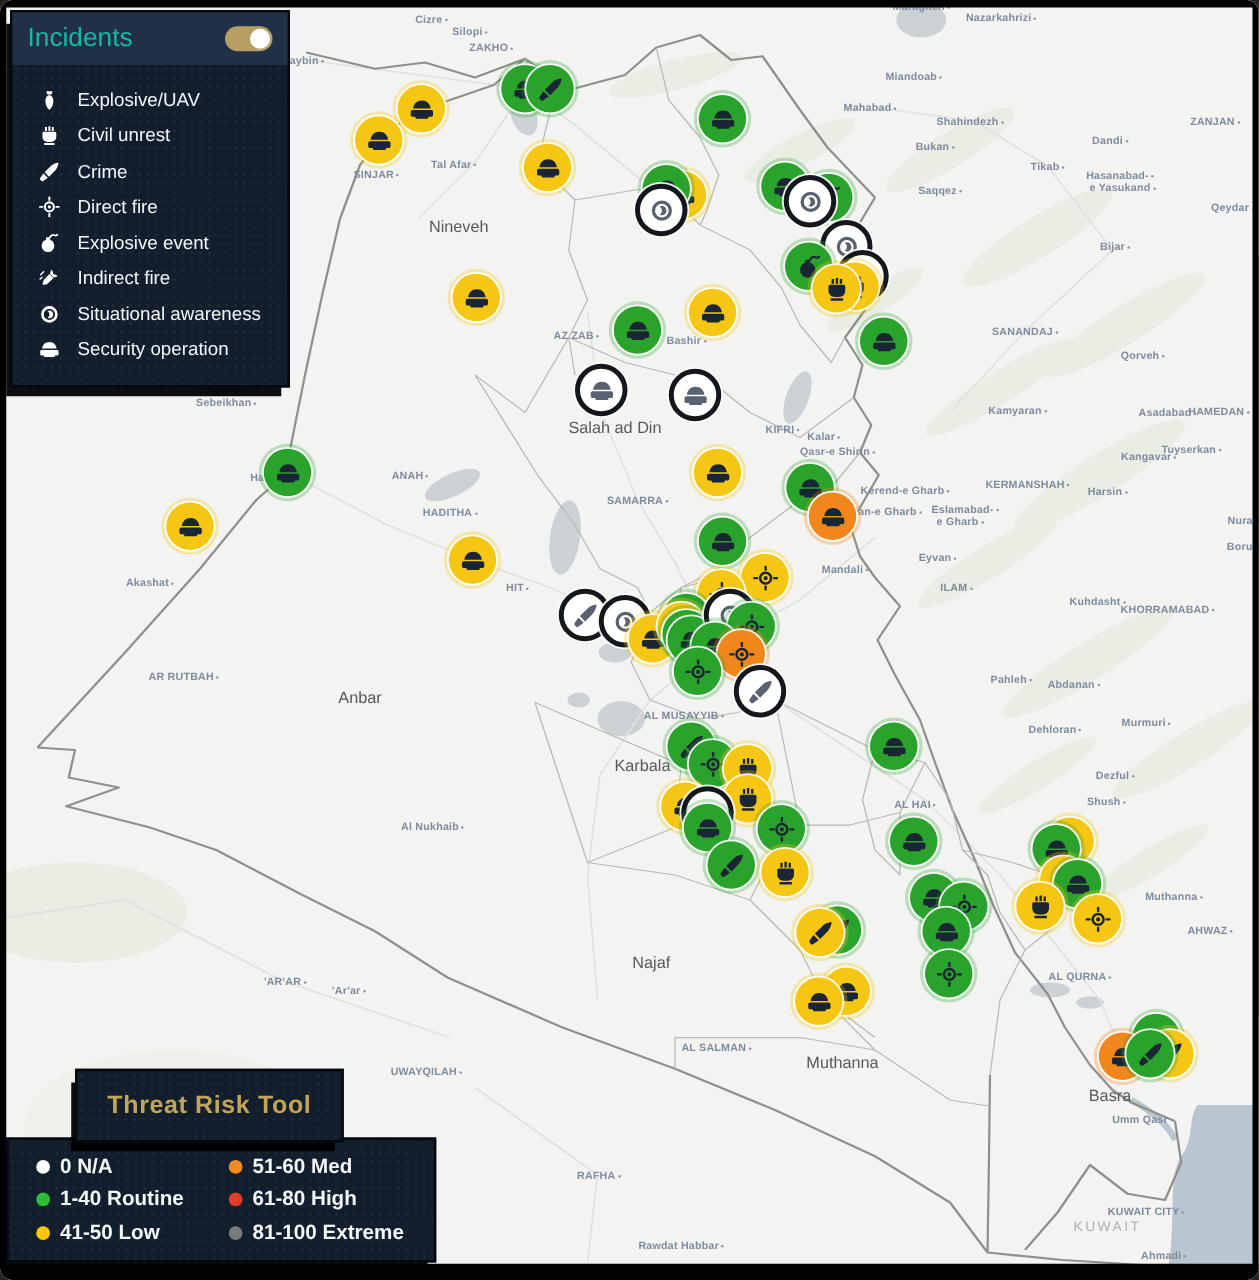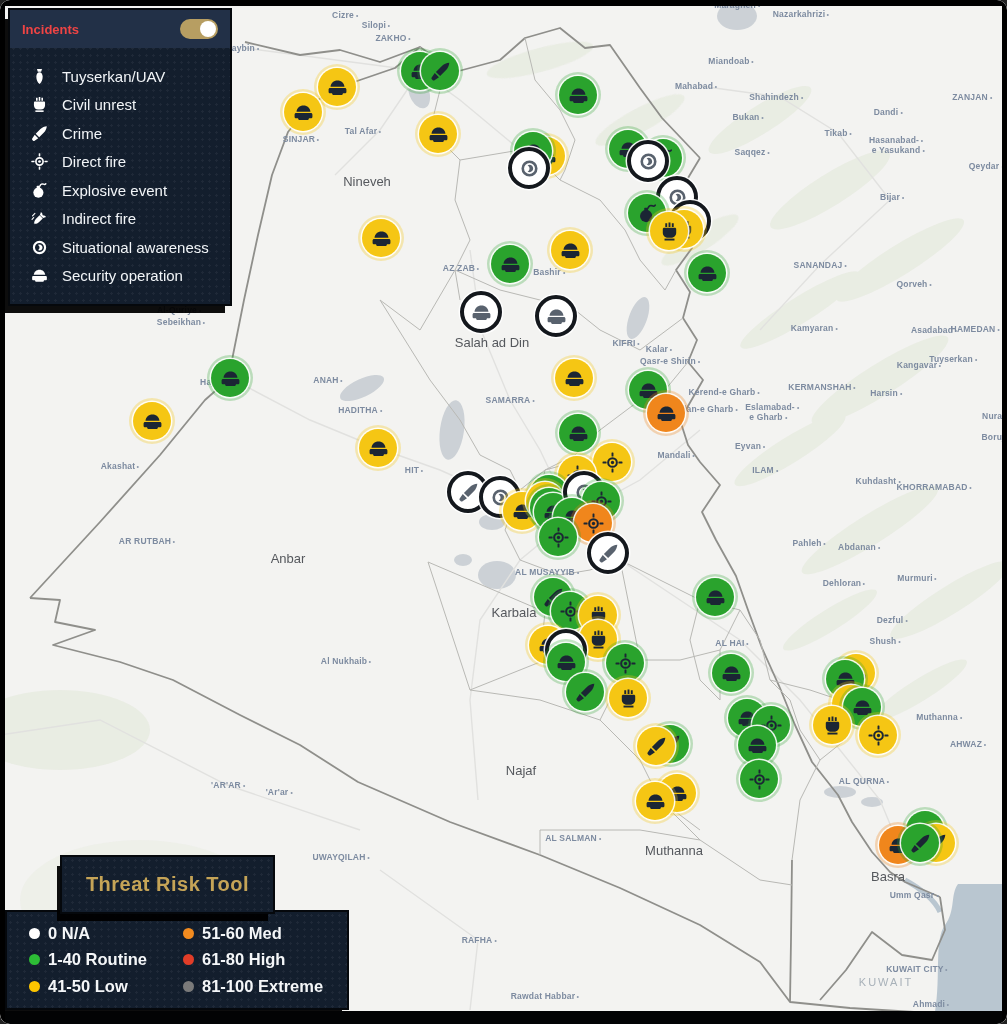--- a/index.html
+++ b/index.html
@@ -37,21 +37,21 @@
   .mk.na{background:#ffffff;border:4px solid #14181d;width:34px;height:34px;color:#59626e;
          box-shadow:0 0 0 1.5px rgba(255,255,255,.9);}
 
   
   .panel{position:absolute;background:#131e2d;border:2px solid #05080c;z-index:20;
          box-shadow:-5px 9px 0 -2px rgba(0,0,0,.95);
          background-image:radial-gradient(rgba(255,255,255,.05) 1px,transparent 1.2px);
          background-size:7px 7px;}
   .incidents{left:8px;top:8px;width:220px;}
   .incidents-header{background:#223047;padding:9px 12px;display:flex;align-items:center;justify-content:space-between;}
-  .incidents-title{color:#ef4444;font-size:13px;font-weight:bold;}
+  .incidents-title{color:#14b8a6;font-size:21px;font-weight:normal;}
   .toggle{width:38px;height:20px;border-radius:10px;background:#3c4a60;position:relative;cursor:pointer;}
   .toggle.on{background:#b79e62;}
   .toggle .knob{position:absolute;top:2px;left:2px;width:16px;height:16px;border-radius:50%;background:#fff;transition:left .1s;}
   .toggle.on .knob{left:20px;}
   .incidents-body{padding:14px 10px 14px 20px;}
   .inc-row{display:flex;align-items:center;gap:13px;height:28.5px;color:#f2f5f8;font-size:15px;font-weight:500;}
   .inc-row svg{width:19px;height:19px;color:#ffffff;flex:0 0 auto;}
 
   .threat-title-box{left:60px;top:855px;width:211px;height:55px;display:flex;align-items:center;justify-content:center;z-index:21;}
   .threat-title{color:#c5a457;font-size:20px;font-weight:bold;letter-spacing:.5px;}
@@ -668,21 +668,21 @@
       <span class="incidents-title">Incidents</span>
       <div class="toggle on">
         <div class="knob"></div>
       </div>
     </div>
     <div class="incidents-body">
         <div class="inc-row">
           <svg viewBox="0 0 24 24">
             <use href="#icon-airstrike"></use>
           </svg>
-          <span>Tuyserkan/UAV</span>
+          <span>Explosive/UAV</span>
         </div>
         <div class="inc-row">
           <svg viewBox="0 0 24 24">
             <use href="#icon-civil-unrest"></use>
           </svg>
           <span>Civil unrest</span>
         </div>
         <div class="inc-row">
           <svg viewBox="0 0 24 24">
             <use href="#icon-crime"></use>

